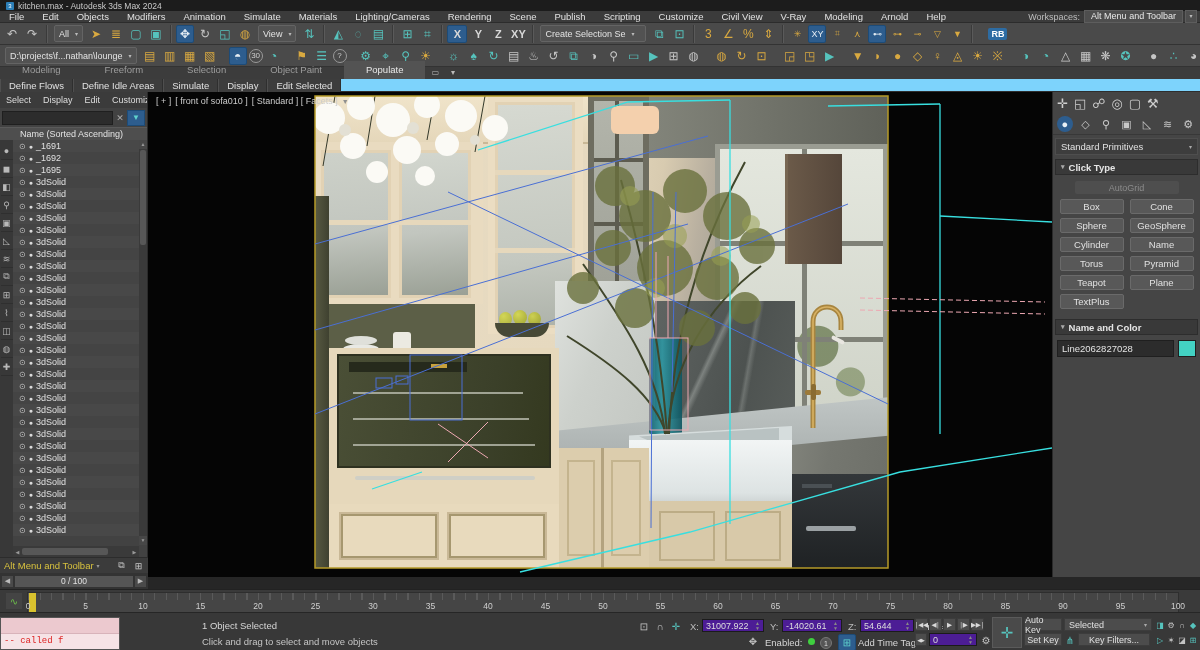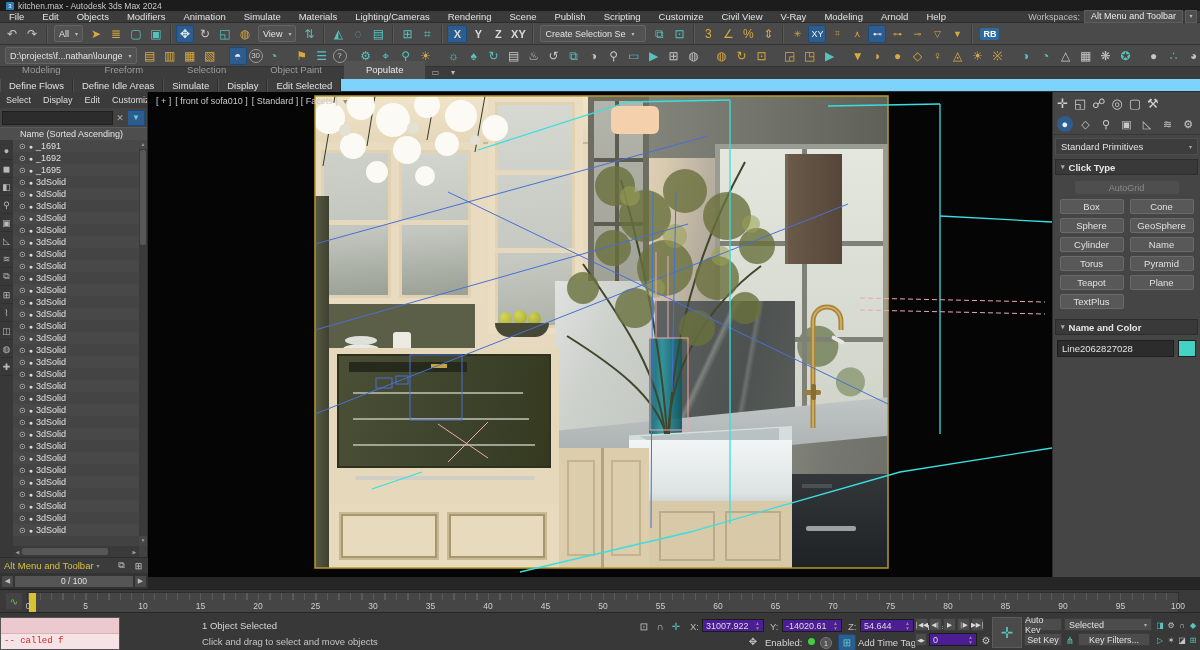--- a/index.html
+++ b/index.html
@@ -23,21 +23,21 @@
   .tgroup{display:flex;align-items:center}
   .tbi{display:inline-flex;align-items:center;justify-content:center;width:18px;height:18px;margin:0 1px;font-size:12px;color:#c6c6c6;border-radius:2px;box-sizing:border-box}
   .tbi.yl{color:#d9a940}.tbi.tl{color:#56c3bd}
   .tbi.on{background:#2d5d8e;border:1px solid #1d4b77;color:#e4ecf3}
   .tbi.badge{font-size:8px;border:1px solid #9a9a9a;border-radius:50%;width:14px;height:14px;color:#cfcfcf}
   .tbsep{width:1px;height:18px;background:#3a3a3a;box-shadow:1px 0 0 #5a5a5a;margin:0 4px}
   .dd{background:#525252;border:1px solid #646464;height:15px;display:flex;align-items:center;font-size:9px;color:#e3e3e3;padding:0 4px;border-radius:2px;margin:0 3px;white-space:nowrap}
   .dd .arr{margin-left:6px;font-size:6px;color:#bbb}
   .axisbtn{width:18px;height:16px;margin:0 1px;display:inline-flex;align-items:center;justify-content:center;font-size:11px;font-weight:bold;color:#d8d8d8;border-radius:2px}
   .axisbtn.on{background:#2d5d8e;border:1px solid #1d4b77}
-  .rb{background:#2d6ca3;color:#fff;font-weight:bold;font-size:9px;padding:1px 3px;border-radius:2px;margin-left:4px}
+  .rb{background:#2d6ca3;color:#fff;font-weight:bold;font-size:9px;padding:1px 3px;border-radius:2px;margin-left:12px}
   
   #ribbontabs{left:0;top:67px;width:1200px;height:12px;background:#3c3c3c;display:flex;align-items:flex-end}
   #ribbontabs .rtab{font-size:9.5px;color:#9d9d9d;padding:3px 22px;height:12px;line-height:12px}
   #ribbontabs .rtab.active{background:#535353;color:#e8e8e8}
   #ribbontabs .ric{font-size:8px;color:#bbb;padding:0 6px;height:12px;line-height:12px}
   #ribbonrow{left:0;top:79px;width:1200px;height:13px;background:#7dd3fc;display:flex;align-items:flex-start;border-bottom:1px solid #2e2e2e;box-sizing:border-box}
   #ribbonrow .rbtn{font-size:9.5px;color:#e0e0e0;background:#3d3d3d;border-right:1px solid #2f2f2f;border-left:1px solid #4f4f4f;height:13px;line-height:13px;padding:0 8px}
   
   #explorer{left:0;top:92px;width:148px;height:465px;background:#424242;border-right:1px solid #2a2a2a;box-sizing:border-box;overflow:hidden}
   #exmenu{height:16px;display:flex;align-items:center;background:#3b3b3b}

